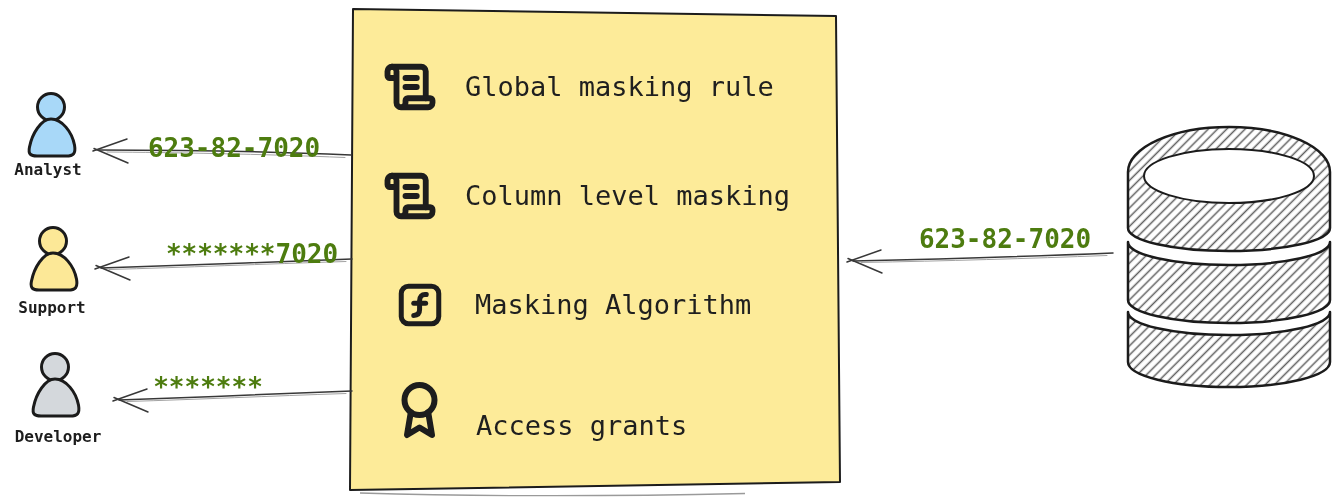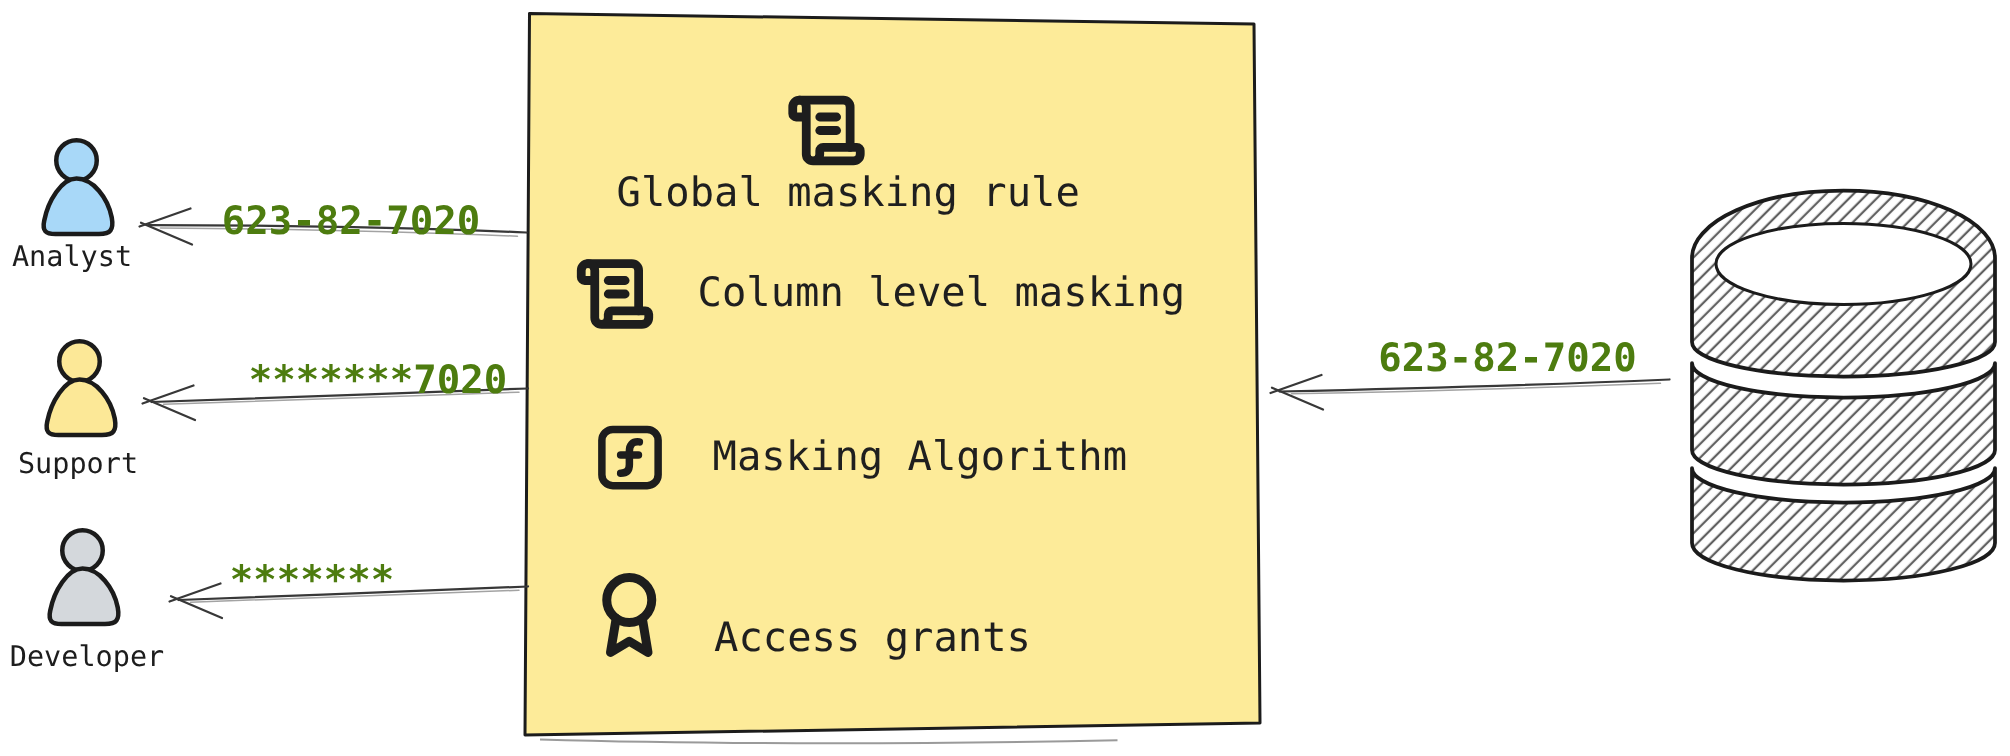--- a/index.html
+++ b/index.html
@@ -11,40 +11,40 @@
     font-family:"DejaVu Sans Mono", monospace;
     color:#1d1d1d;
   }
   .bg-svg{position:absolute;left:0;top:0;z-index:0;}
   .overlay{position:absolute;z-index:2;}
 
   .persona{position:absolute;}
   .persona-label{
     position:absolute;
     transform:translateX(-50%);
-    font-weight:400;font-size:19px;line-height:1.2;
+    font-weight:700;font-size:16px;line-height:1.2;
     white-space:nowrap;color:#1d1d1d;
   }
   .value-label{
     position:absolute;
     transform:translateX(-50%);
     font-weight:700;font-size:26px;line-height:1.15;
     white-space:nowrap;color:#4d7c0f;
     z-index:2;
     margin-top:28px;
   }
   .box-row{
     position:absolute;display:flex;align-items:center;z-index:2;
   }
   .box-row .row-label{
     font-size:27px;font-weight:500;line-height:1.1;
     white-space:nowrap;color:#1f1f1f;
   }
   .r1,.r2{left:383px;}
-  .r1{top:60px;flex-direction:column;}
+  .r1{top:60px;}
   .r2{top:169px;}
   .r3{left:395px;top:280px;text-align:right;}
   .r4{left:397px;top:377px;}
   .r1 .row-label,.r2 .row-label{margin-left:28px;}
   .r3 .row-label{margin-left:30px;}
   .r4 .row-label{margin-left:34px;margin-top:32px;}
   .icon-svg{display:block;}
 </style>
 </head>
 <body>

